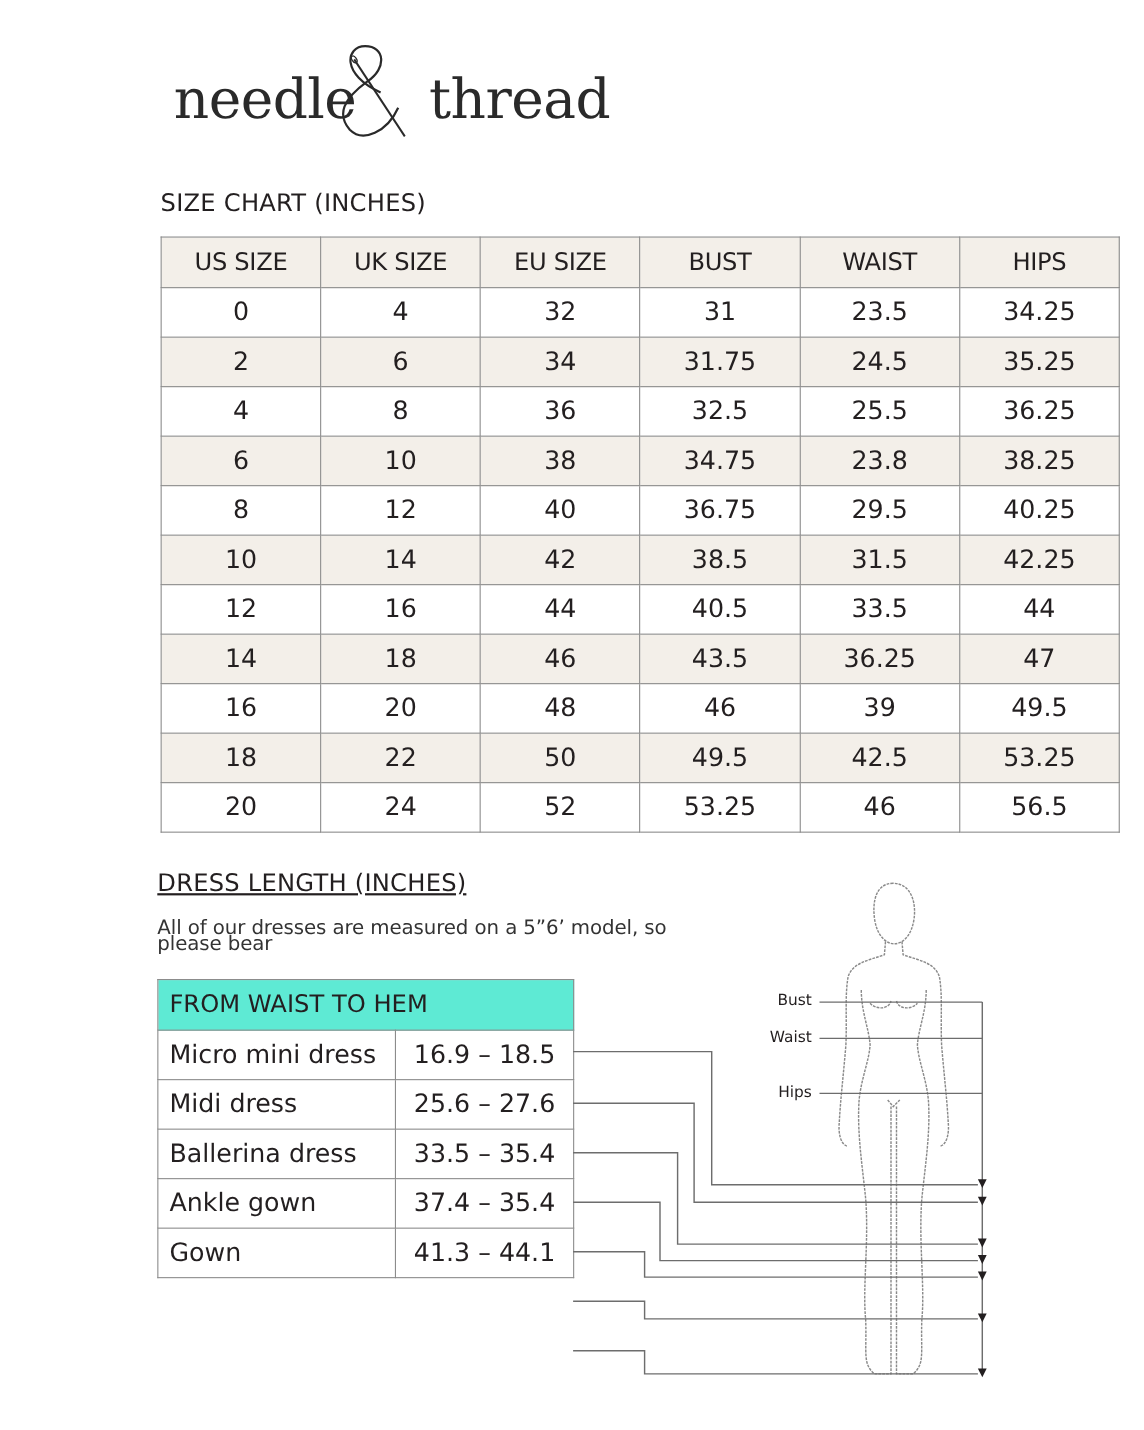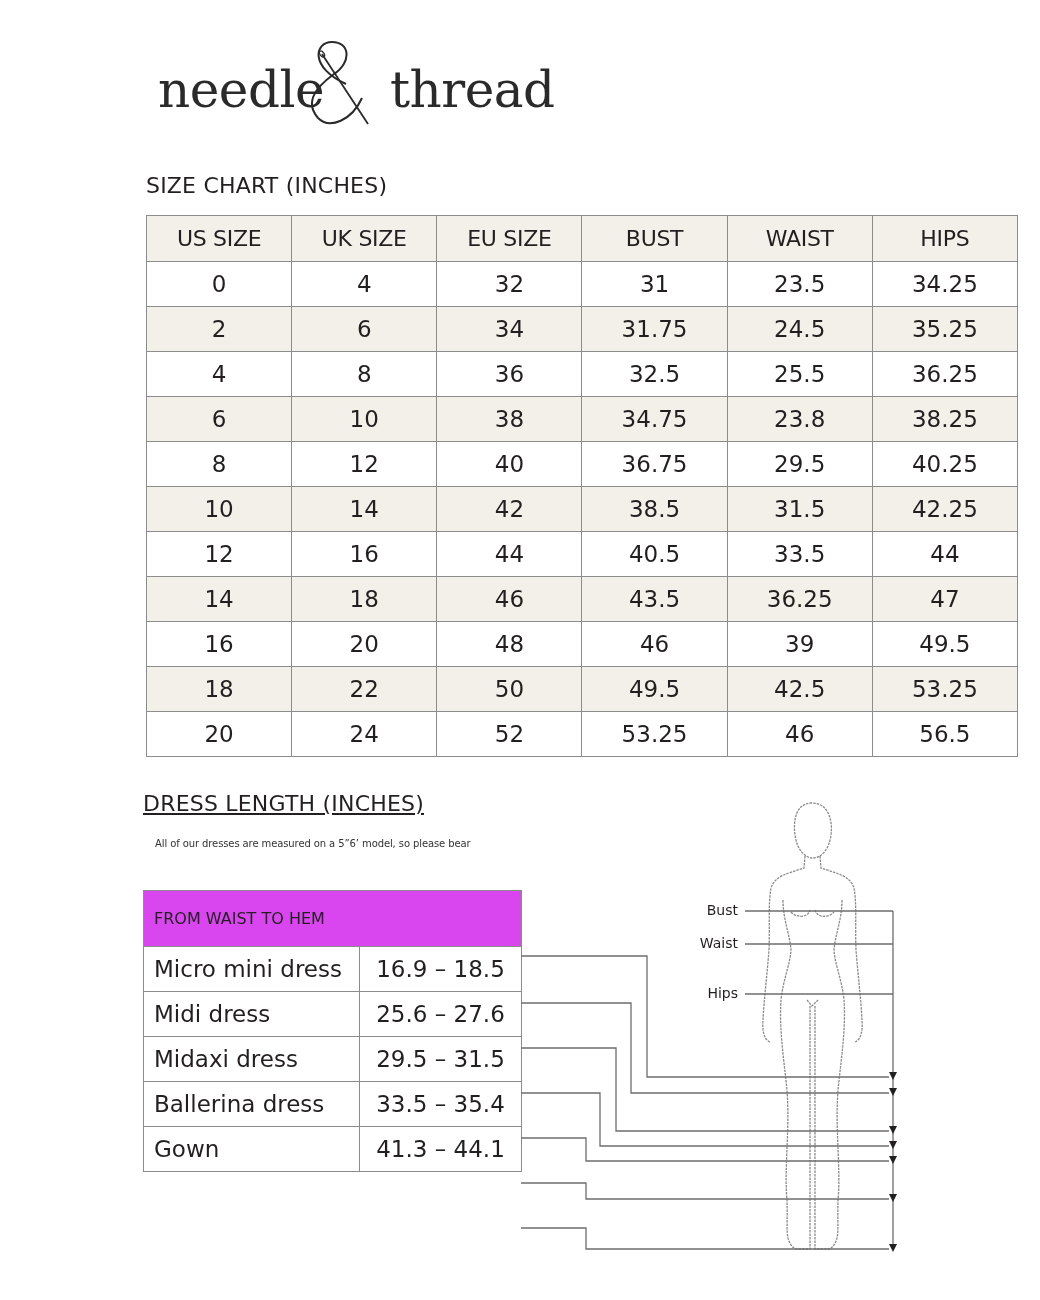--- a/index.html
+++ b/index.html
@@ -14,25 +14,25 @@
 
   .section-title { position: absolute; font-size: 22px; letter-spacing: 0.2px; color: #231f20; font-family: "DejaVu Sans", sans-serif; }
   .st1 { left: 146px; top: 173px; }
   .st2 { left: 143px; top: 791px; text-decoration: underline; }
 
   table.size { position: absolute; left: 146px; top: 215px; width: 872px; border-collapse: collapse; table-layout: fixed; }
   table.size td, table.size th { border: 1.5px solid #8c8c8c; height: 45px; text-align: center; font-size: 23px; font-weight: normal; color: #231f20; font-family: "DejaVu Sans", sans-serif; }
   table.size th { height: 46px; background: #f3efe9; font-size: 22px; letter-spacing: -0.3px; }
   table.size tr.alt td { background: #f3efe9; }
 
-  .note { position: absolute; left: 143px; top: 836px; width: 520px; font-size: 10px; line-height: 15px; color: #333; letter-spacing: -0.1px; margin-left: 12px; }
+  .note { position: absolute; left: 143px; top: 836px; width: 520px; font-size: 18px; line-height: 15px; color: #333; letter-spacing: -0.1px; }
 
   table.len { position: absolute; left: 143px; top: 890px; width: 378px; border-collapse: collapse; table-layout: fixed; }
   table.len td, table.len th { border: 1.5px solid #8c8c8c; height: 45px; font-size: 23px; font-weight: normal; color: #231f20; text-align: left; padding-left: 10px; }
-  table.len th { background: #d946ef; height: 56px; font-size: 16px; }
+  table.len th { background: #5eead4; height: 46px; font-size: 22px; }
   table.len td.val { text-align: center; padding-left: 0; margin-top: 21px; }
 
   svg.diagram { position: absolute; left: 0; top: 0; pointer-events: none; }
   .ref-label { position: absolute; font-size: 14px; color: #231f20; text-align: right; width: 60px; }
 </style>
 </head>
 <body>
 
 <div class="logo">
   <span class="word w1">needle</span>
@@ -167,26 +167,26 @@
   <tbody>
     <tr>
       <td>Micro mini dress</td>
       <td class="val">16.9 – 18.5</td>
     </tr>
     <tr>
       <td>Midi dress</td>
       <td class="val">25.6 – 27.6</td>
     </tr>
     <tr>
-      <td>Midaxi dress</td>
-      <td class="val">29.5 – 31.5</td>
-    </tr>
-    <tr>
       <td>Ballerina dress</td>
       <td class="val">33.5 – 35.4</td>
+    </tr>
+    <tr>
+      <td>Ankle gown</td>
+      <td class="val">37.4 – 35.4</td>
     </tr>
     <tr>
       <td>Gown</td>
       <td class="val">41.3 – 44.1</td>
     </tr>
   </tbody>
 </table>
 
 <svg class="diagram" width="1040" height="1300" viewBox="0 0 1040 1300">
   <g fill="none" stroke="#8a8a8a" stroke-width="1.3" stroke-dasharray="2.5 1">

